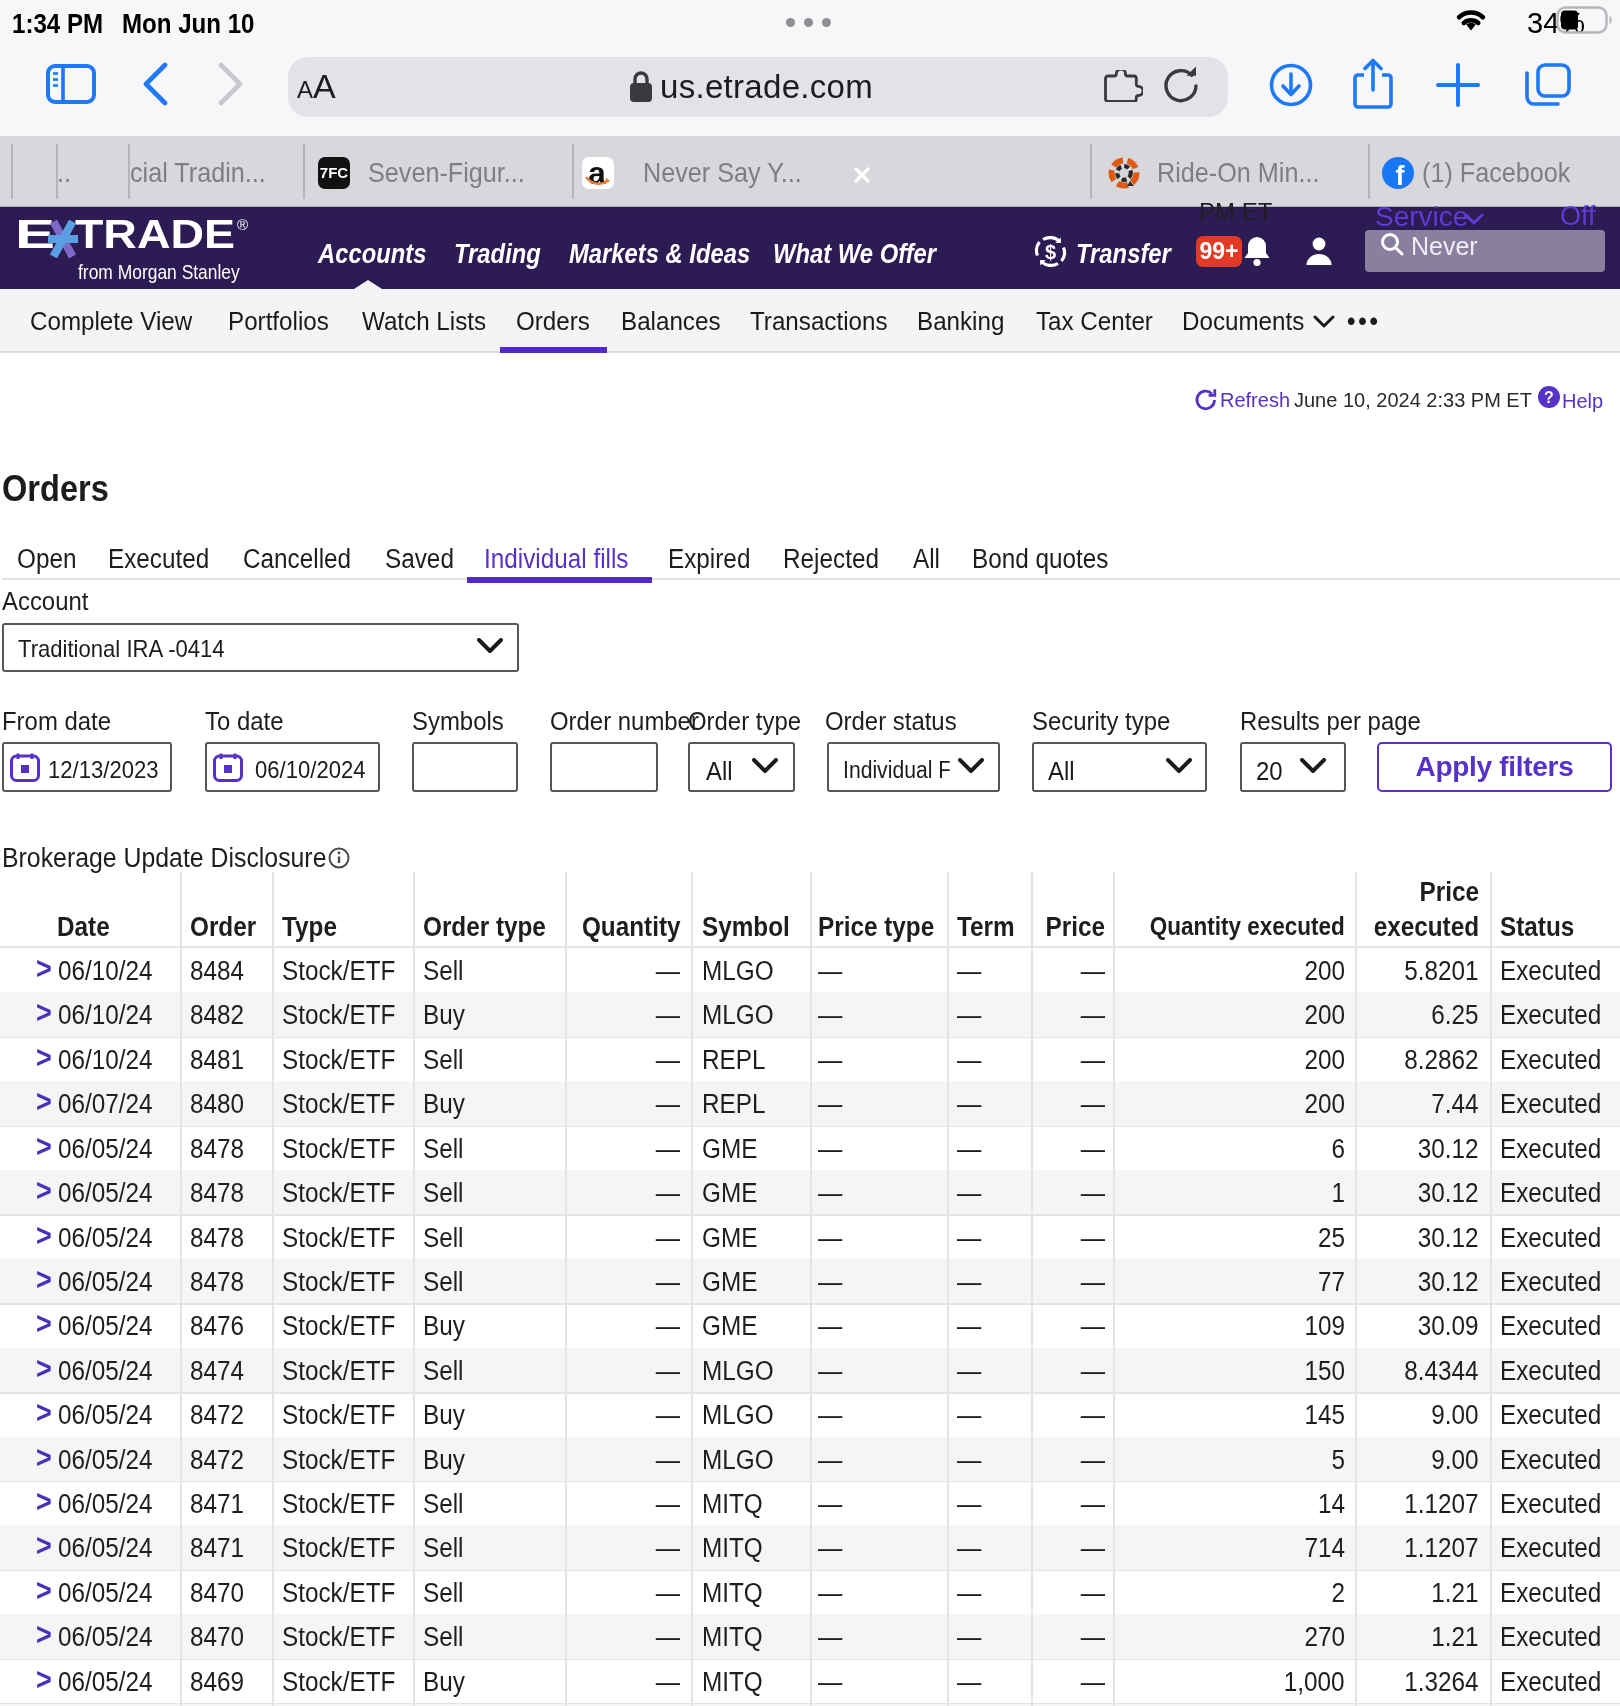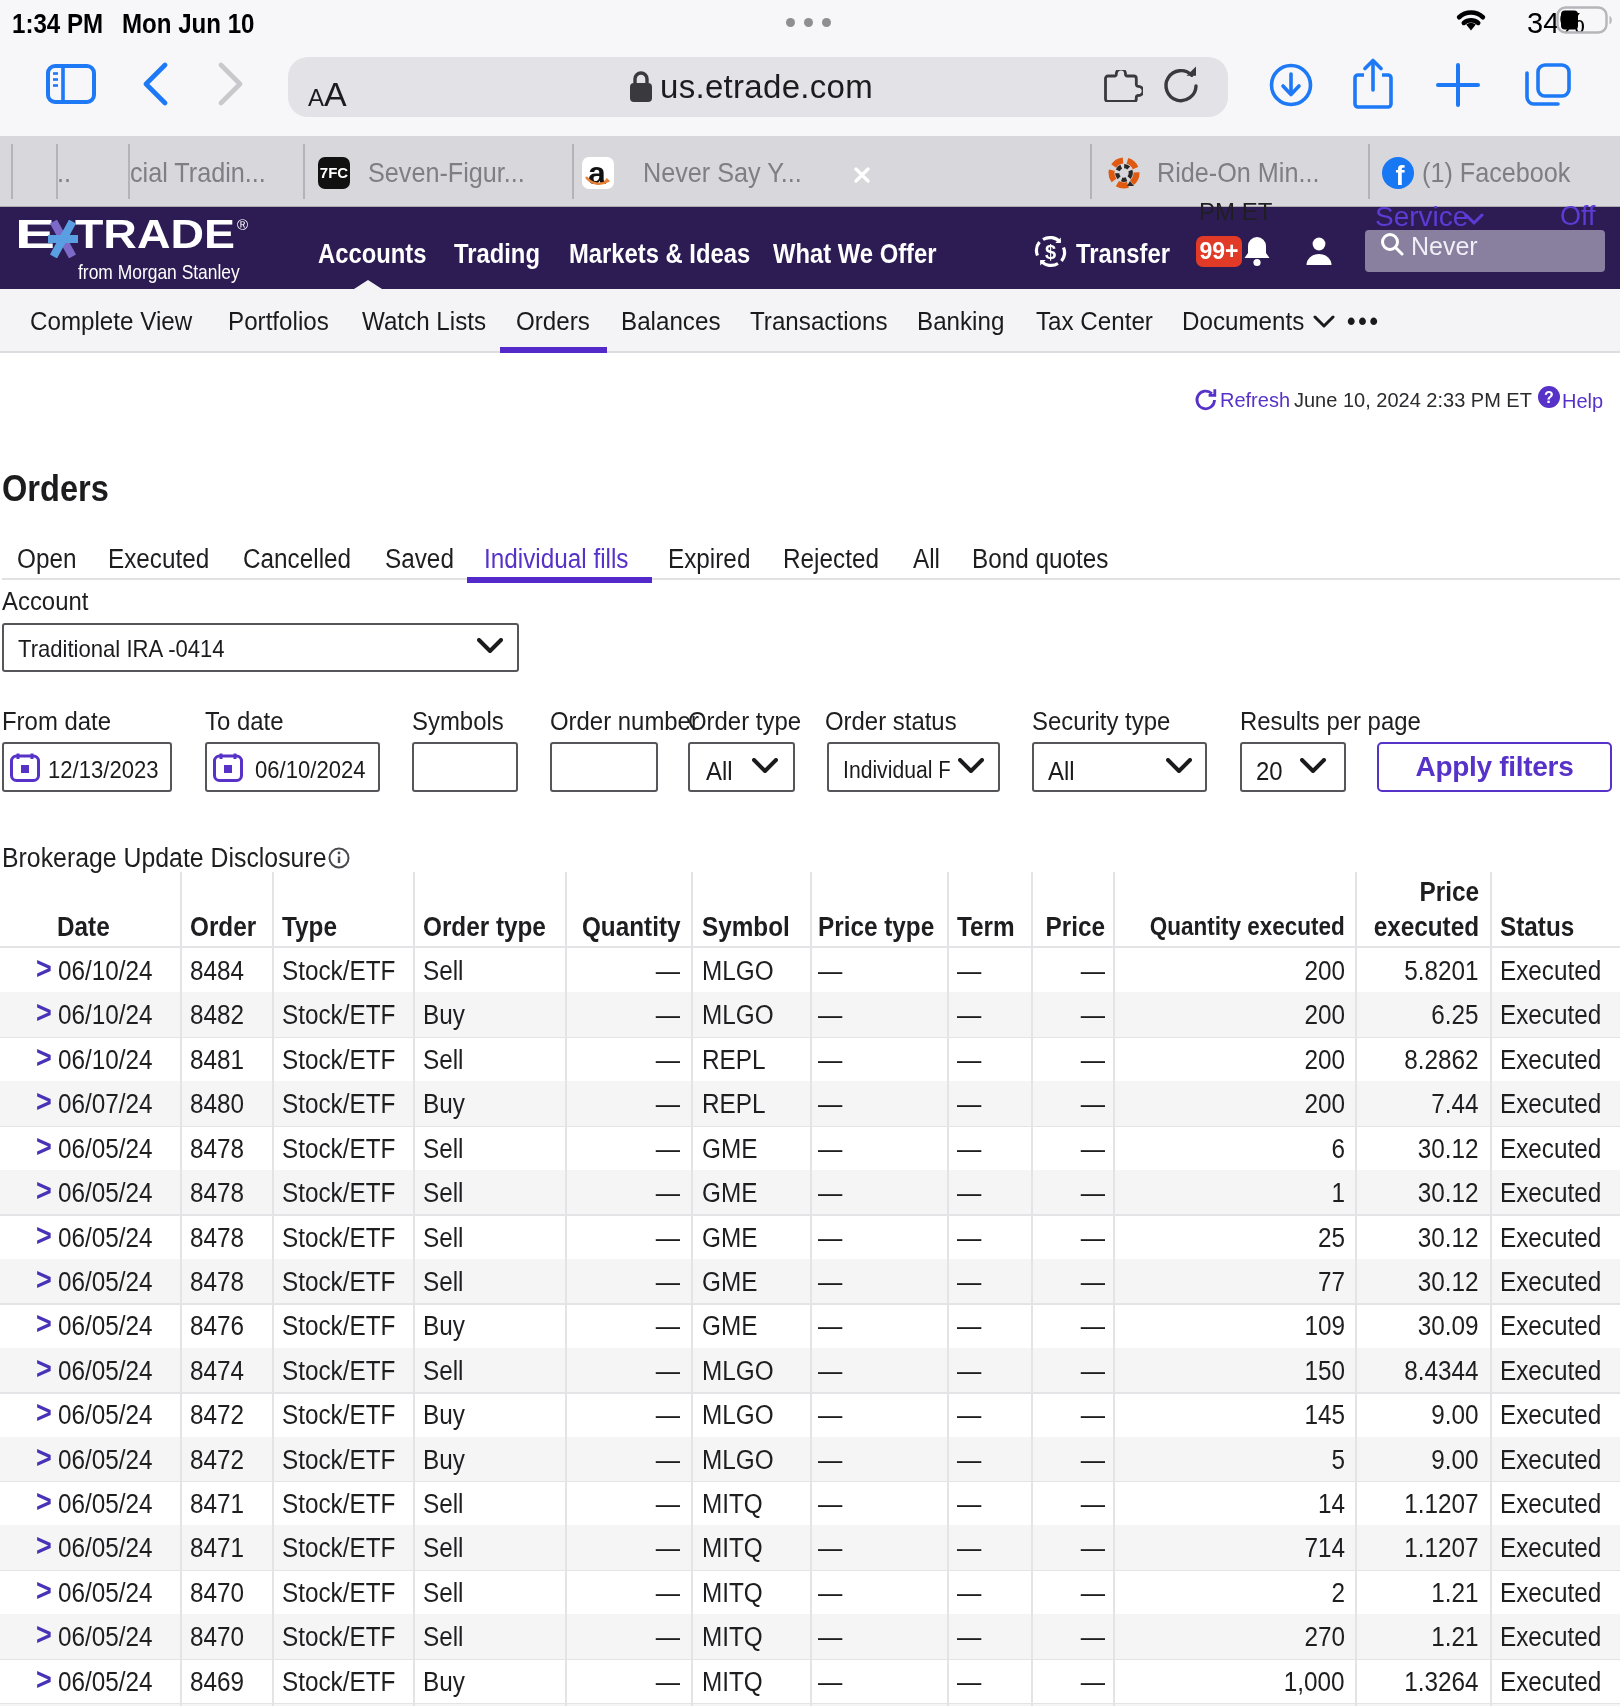--- a/index.html
+++ b/index.html
@@ -9,33 +9,33 @@
 
 #chrome-top { position:absolute; left:0; top:0; width:1620px; height:136px; background:#f7f6f8; }
 #statusbar { position:absolute; left:0; top:0; width:1620px; height:40px; }
 .st-time { position:absolute; left:12px; top:8px; font-size:28px; font-weight:700; color:#000; transform:scaleX(0.86); transform-origin:left center; }
 .st-date { position:absolute; left:122px; top:8px; font-size:28px; font-weight:700; color:#000; transform:scaleX(0.86); transform-origin:left center; }
 .st-dots { position:absolute; left:786px; top:13px; }
 .st-dots span { display:inline-block; width:9px; height:9px; border-radius:50%; background:#8e8e93; margin-right:9px; }
 .st-pct { position:absolute; left:1527px; top:7px; font-size:29px; font-weight:400; color:#000; }
 
 #urlpill { position:absolute; left:288px; top:57px; width:940px; height:60px; border-radius:20px; background:#e3e2e7; }
-.aa { position:absolute; left:308px; top:67px; color:#1c1c1e;margin-top:8px; }
+.aa { position:absolute; left:297px; top:67px; color:#1c1c1e; }
 .aa .s { font-size:24px; } .aa .b { font-size:34px; }
 .urltext { position:absolute; left:660px; top:68px; font-size:33px; color:#1c1c1e; letter-spacing:0.3px; }
 
 #tabbar { position:absolute; left:0; top:136px; width:1620px; height:71px; background:#d8d7dc; border-bottom:1px solid #adacb1; }
 .tabsep { position:absolute; top:8px; height:55px; width:2px; background:#b4b3b8; }
 .tabtext { position:absolute; top:21px; font-size:28px; color:#7e7e83; white-space:nowrap; transform:scaleX(0.9); transform-origin:left center; }
 #activetab { position:absolute; left:830px; top:0px; width:263px; height:71px; background:#f7f6f8; border-radius:12px 12px 0 0; }
 .activetext { position:absolute; left:64px; top:21px; font-size:28px; font-weight:700; color:#1c1c1e; white-space:nowrap; transform:scaleX(0.9); transform-origin:left center; }
 .closebox { position:absolute; left:19px; top:26px; width:25px; height:25px; background:#9b9aa0; border-radius:6px; }
 .favicon { position:absolute; top:157px; width:32px; height:32px; border-radius:7px; }
 
-#siteheader { position:absolute; left:0; top:207px; width:1620px; height:82px; background:#2d1c54; }
+#siteheader { position:absolute; left:0; top:207px; width:1620px; height:82px; background:#2d1c54;font-style:italic; }
 .hnav { position:absolute; top:31px; color:#fff; font-size:28px; font-weight:700; white-space:nowrap; transform:scaleX(0.85); transform-origin:left center; }
 #notch { position:absolute; left:354px; top:280px; width:0; height:0; border-left:14px solid transparent; border-right:14px solid transparent; border-bottom:9px solid #f4f3f6; }
 #searchbox { position:absolute; left:1365px; top:23px; width:240px; height:42px; background:rgba(255,255,255,0.44); border-radius:4px; }
 
 #subnav { position:absolute; left:0; top:289px; width:1620px; height:64px; background:#f4f3f6; border-bottom:2px solid #dddce0; }
 .snav { position:absolute; top:17px; font-size:26px; color:#1a1a1c; white-space:nowrap; transform:scaleX(0.93); transform-origin:left center; }
 #orders-underline { position:absolute; left:500px; top:347px; width:107px; height:6px; background:#5429c9; }
 
 .glitch { position:absolute; white-space:nowrap; }
 

